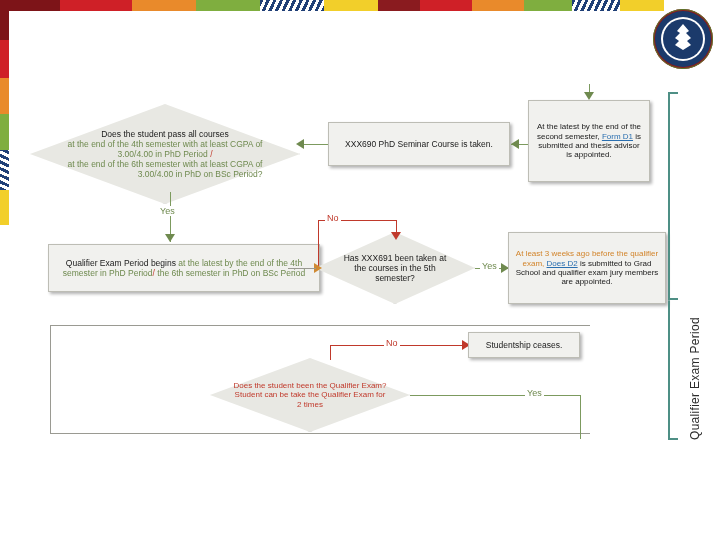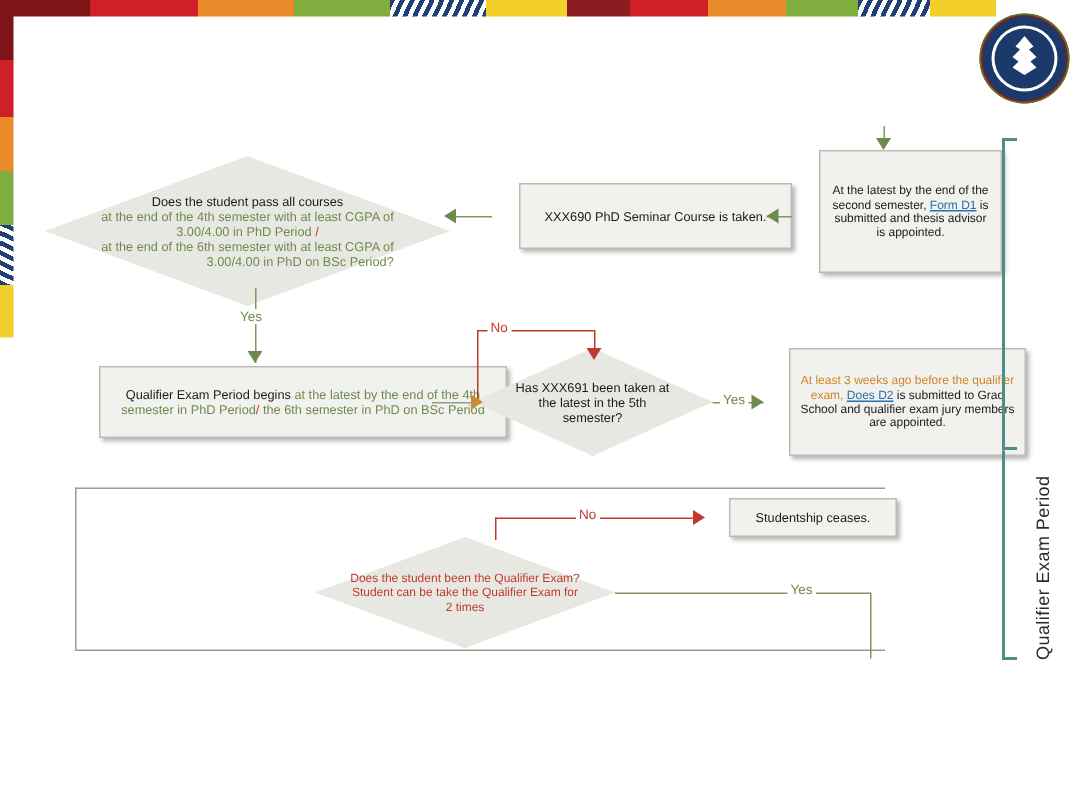--- a/index.html
+++ b/index.html
@@ -34,21 +34,20 @@
     position: absolute;
     display: flex; align-items: center; justify-content: center;
     text-align: center;
     line-height: 1.18;
   }
   .box {
     background: #f1f1ee;
     border: 1px solid #bdbdb5;
     box-shadow: 2px 2px 3px rgba(0,0,0,0.30);
     padding: 4px 6px;
-    margin-left: 18px;
   }
   .diamond-wrap { position: absolute; }
   .diamond-bg {
     position: absolute; inset: 0;
     background: #e8e8e3;
     clip-path: polygon(50% 0%, 100% 50%, 50% 100%, 0% 50%);
     box-shadow: 2px 2px 3px rgba(0,0,0,0.22);
   }
   .diamond-txt {
     position: absolute; inset: 0;
@@ -175,21 +174,21 @@
       <span class="t-green">end of the 4th semester in PhD Period</span><span class="t-red">/</span>
       <span class="t-green">the 6th semester in PhD on BSc Period</span>
     </span>
   </div>
 
   <div class="diamond-wrap" style="left:315px;top:232px;width:160px;height:72px;">
     <div class="diamond-bg"></div>
     <div class="diamond-txt" style="font-size:8.5px;padding:0 14px;">
       <div class="t-black">
         <div>Has XXX691 been taken at</div>
-        <div>the latest in the 5th</div>
+        <div>the courses in the 5th</div>
         <div>semester?</div>
       </div>
     </div>
   </div>
 
   <div class="ln v-red" style="left:318px;top:220px;height:48px;"></div>
   <div class="ln h-red" style="left:318px;top:220px;width:78px;"></div>
   <div class="ln v-red" style="left:396px;top:220px;height:18px;"></div>
   <div class="arrow ar-down-r" style="left:391px;top:232px;"></div>
   <div class="arrow ar-right-o" style="left:314px;top:263px;"></div>

